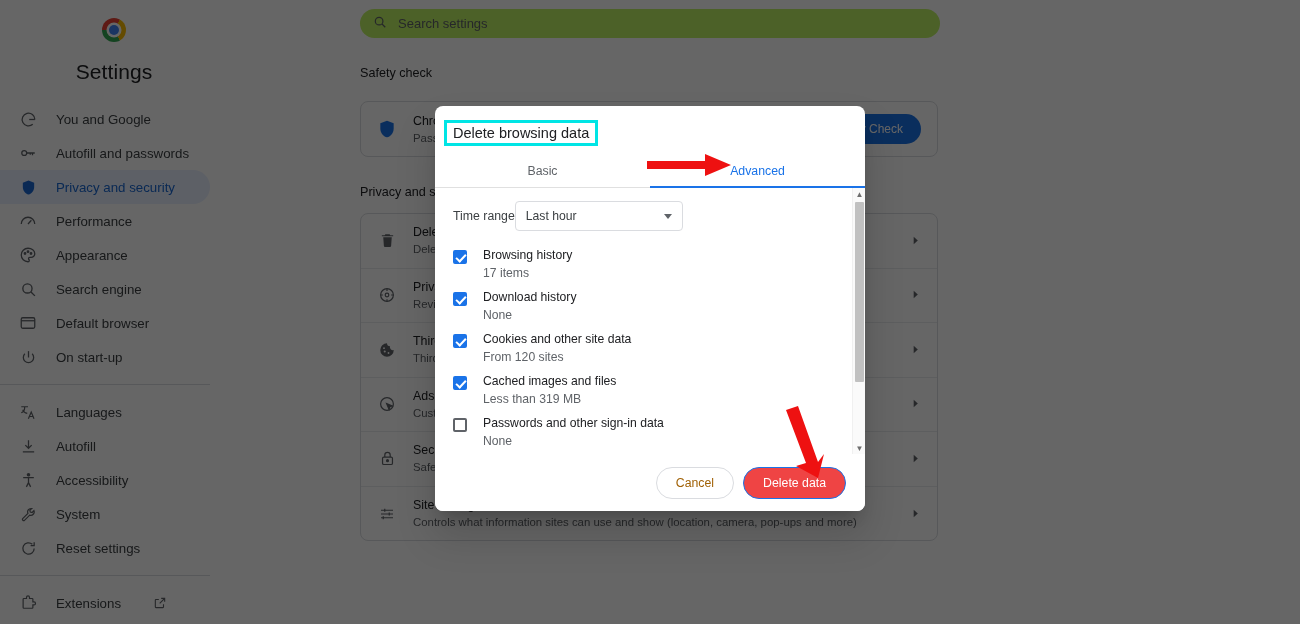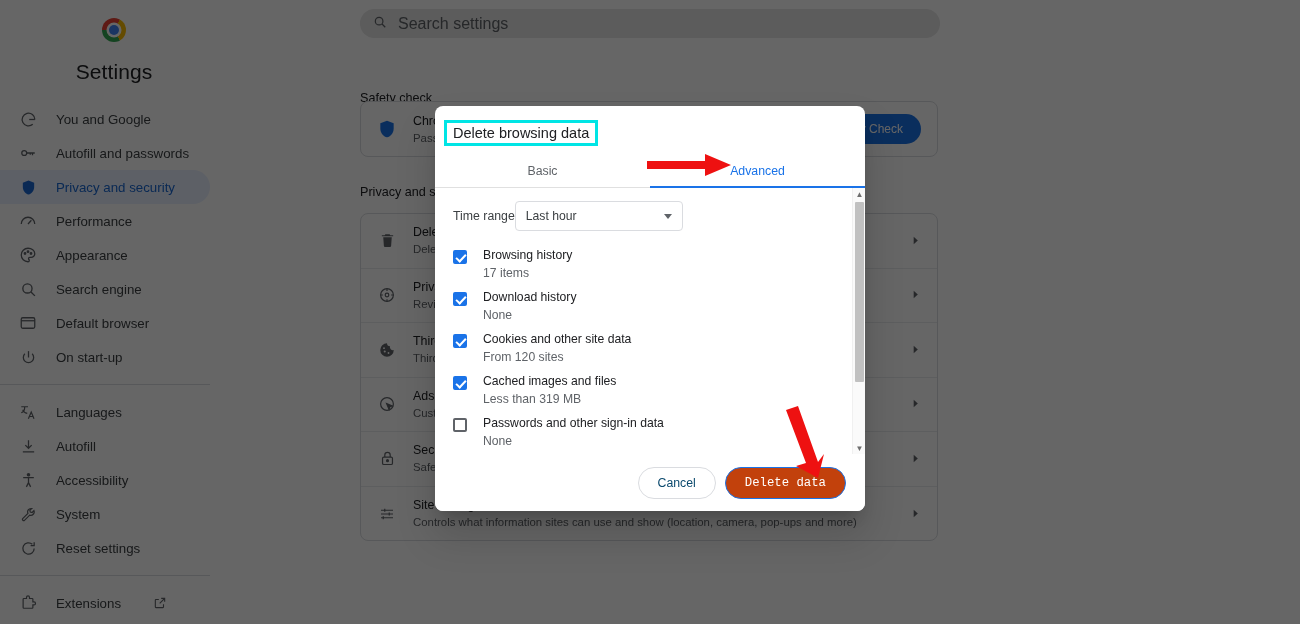--- a/index.html
+++ b/index.html
@@ -43,25 +43,25 @@
   .nav-item.active .nav-icon { color: #1967d2; }
   .nav-sep { height: 1px; background: #dadce0; margin: 10px 0 10px 0; }
   .ext-icon { width: 14px; height: 14px; margin-left: 14px; color: #5f6368; }
   .nav-label { white-space: nowrap; }
 
   
   #main { position: absolute; left: 210px; top: 0; right: 0; bottom: 0;
     background: #ffffff; }
   #searchbar {
     position: absolute; left: 150px; top: 9px; width: 580px; height: 29px;
-    background: #e5e5e5; border-radius: 15px; display: flex; align-items: center;
-    gap: 11px; padding-left: 13px; color: #5f6368; font-size: 16px;
+    background: #bef264; border-radius: 15px; display: flex; align-items: center;
+    gap: 11px; padding-left: 13px; color: #5f6368; font-size: 13px;
   }
   .sec-title { position: absolute; font-size: 12.6px; color: #202124; }
-  #safety-title { left: 150px; top: 91px; }
+  #safety-title { left: 150px; top: 66px; }
   #privacy-title { left: 150px; top: 185px; }
 
   .card { position: absolute; left: 150px; width: 578px;
     background: #fff; border: 1px solid #dadce0; border-radius: 8px; }
   #safety-card { top: 101px; height: 56px; display: flex; align-items: center;
     padding: 0 16px; gap: 16px; }
   #privacy-card { top: 213px; height: 328px; overflow: hidden; }
 
   .sc-icon { width: 20px; height: 20px; color: #1a73e8; flex: none; }
   .sc-text { flex: 1; }
@@ -131,22 +131,22 @@
     background: #fafafa; border-left: 1px solid #f0f0f0; }
   #vthumb { position: absolute; left: 2px; width: 9px; background: #c1c1c1;
     border-radius: 1px; }
   .sarrow { position: absolute; left: 0; width: 13px; height: 12px;
     display: flex; align-items: center; justify-content: center; color: #6e6e6e;
     font-size: 8px; cursor: pointer; }
 
   #dlg-footer { height: 57px; display: flex; align-items: center;
     justify-content: flex-end; gap: 9px; padding-right: 19px; background: #fff; }
   .btn { font-size: 12.3px; border-radius: 16px; padding: 8px 19px; cursor: pointer; }
-  #cancel-btn { background: #fff; color: #0c4a6e; border: 1px solid #dadce0; }
-  #delete-btn { background: #c2410c; color: #fff; border: 1px solid #1a73e8; font-family: Liberation Mono, monospace; }
+  #cancel-btn { background: #fff; color: #a16207; border: 1px solid #dadce0; }
+  #delete-btn { background: #ef4444; color: #fff; border: 1px solid #1a73e8; }
 
   
   .anno { position: absolute; z-index: 80; pointer-events: none; }
 </style>
 </head>
 <body>
 
 <div id="root">
 
   <div id="page">

